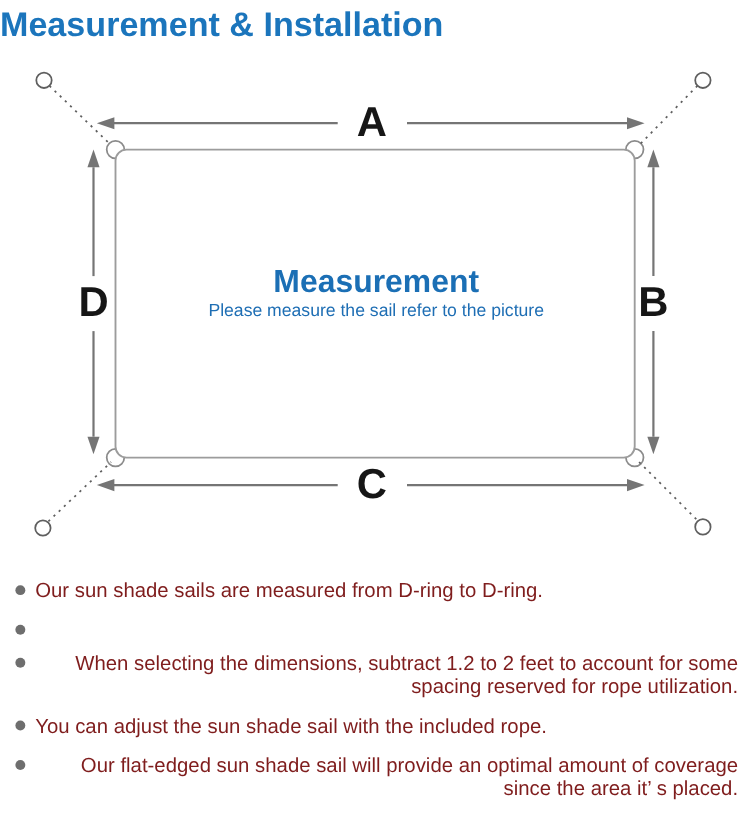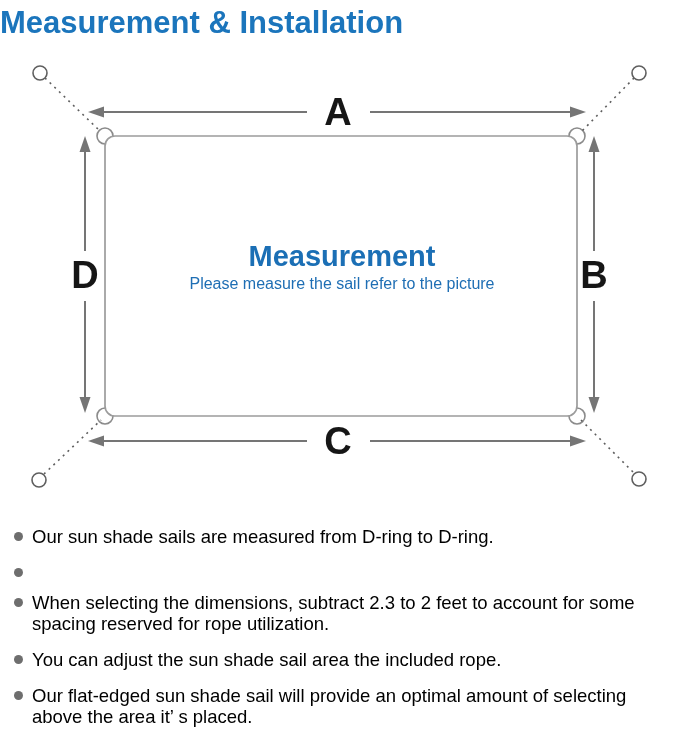--- a/index.html
+++ b/index.html
@@ -62,22 +62,23 @@
     flex: 0 0 auto;
     width: 9px;
     height: 9px;
     border-radius: 50%;
     background: #6e6e6e;
     margin: 6px 9px 0 2px;
   }
   .note-text {
     font-size: 18.5px;
     line-height: 21px;
-    color: #000000;
+    color: #7f1d1d;
     max-width: 648px;
+    text-align: right;
   }
 </style>
 </head>
 <body>
 
 <div class="page">
 
   <h1 class="page-title">Measurement &amp; Installation</h1>
 
   <svg class="diagram-svg" viewBox="0 0 679 460">
@@ -138,25 +139,25 @@
   <ul class="notes-list">
     <li>
       <span class="bullet"></span>
       <span class="note-text">Our sun shade sails are measured from D-ring to D-ring.</span>
     </li>
     <li>
       <span class="bullet"></span>
     </li>
     <li>
       <span class="bullet"></span>
-      <span class="note-text">When selecting the dimensions, subtract 2.3 to 2 feet to account for some spacing reserved for rope utilization.</span>
+      <span class="note-text">When selecting the dimensions, subtract 1.2 to 2 feet to account for some spacing reserved for rope utilization.</span>
     </li>
     <li>
       <span class="bullet"></span>
-      <span class="note-text">You can adjust the sun shade sail area the included rope.</span>
+      <span class="note-text">You can adjust the sun shade sail with the included rope.</span>
     </li>
     <li>
       <span class="bullet"></span>
-      <span class="note-text">Our flat-edged sun shade sail will provide an optimal amount of selecting above the area it’ s placed.</span>
+      <span class="note-text">Our flat-edged sun shade sail will provide an optimal amount of coverage since the area it’ s placed.</span>
     </li>
   </ul>
 
 </div>
 
 </body></html>

